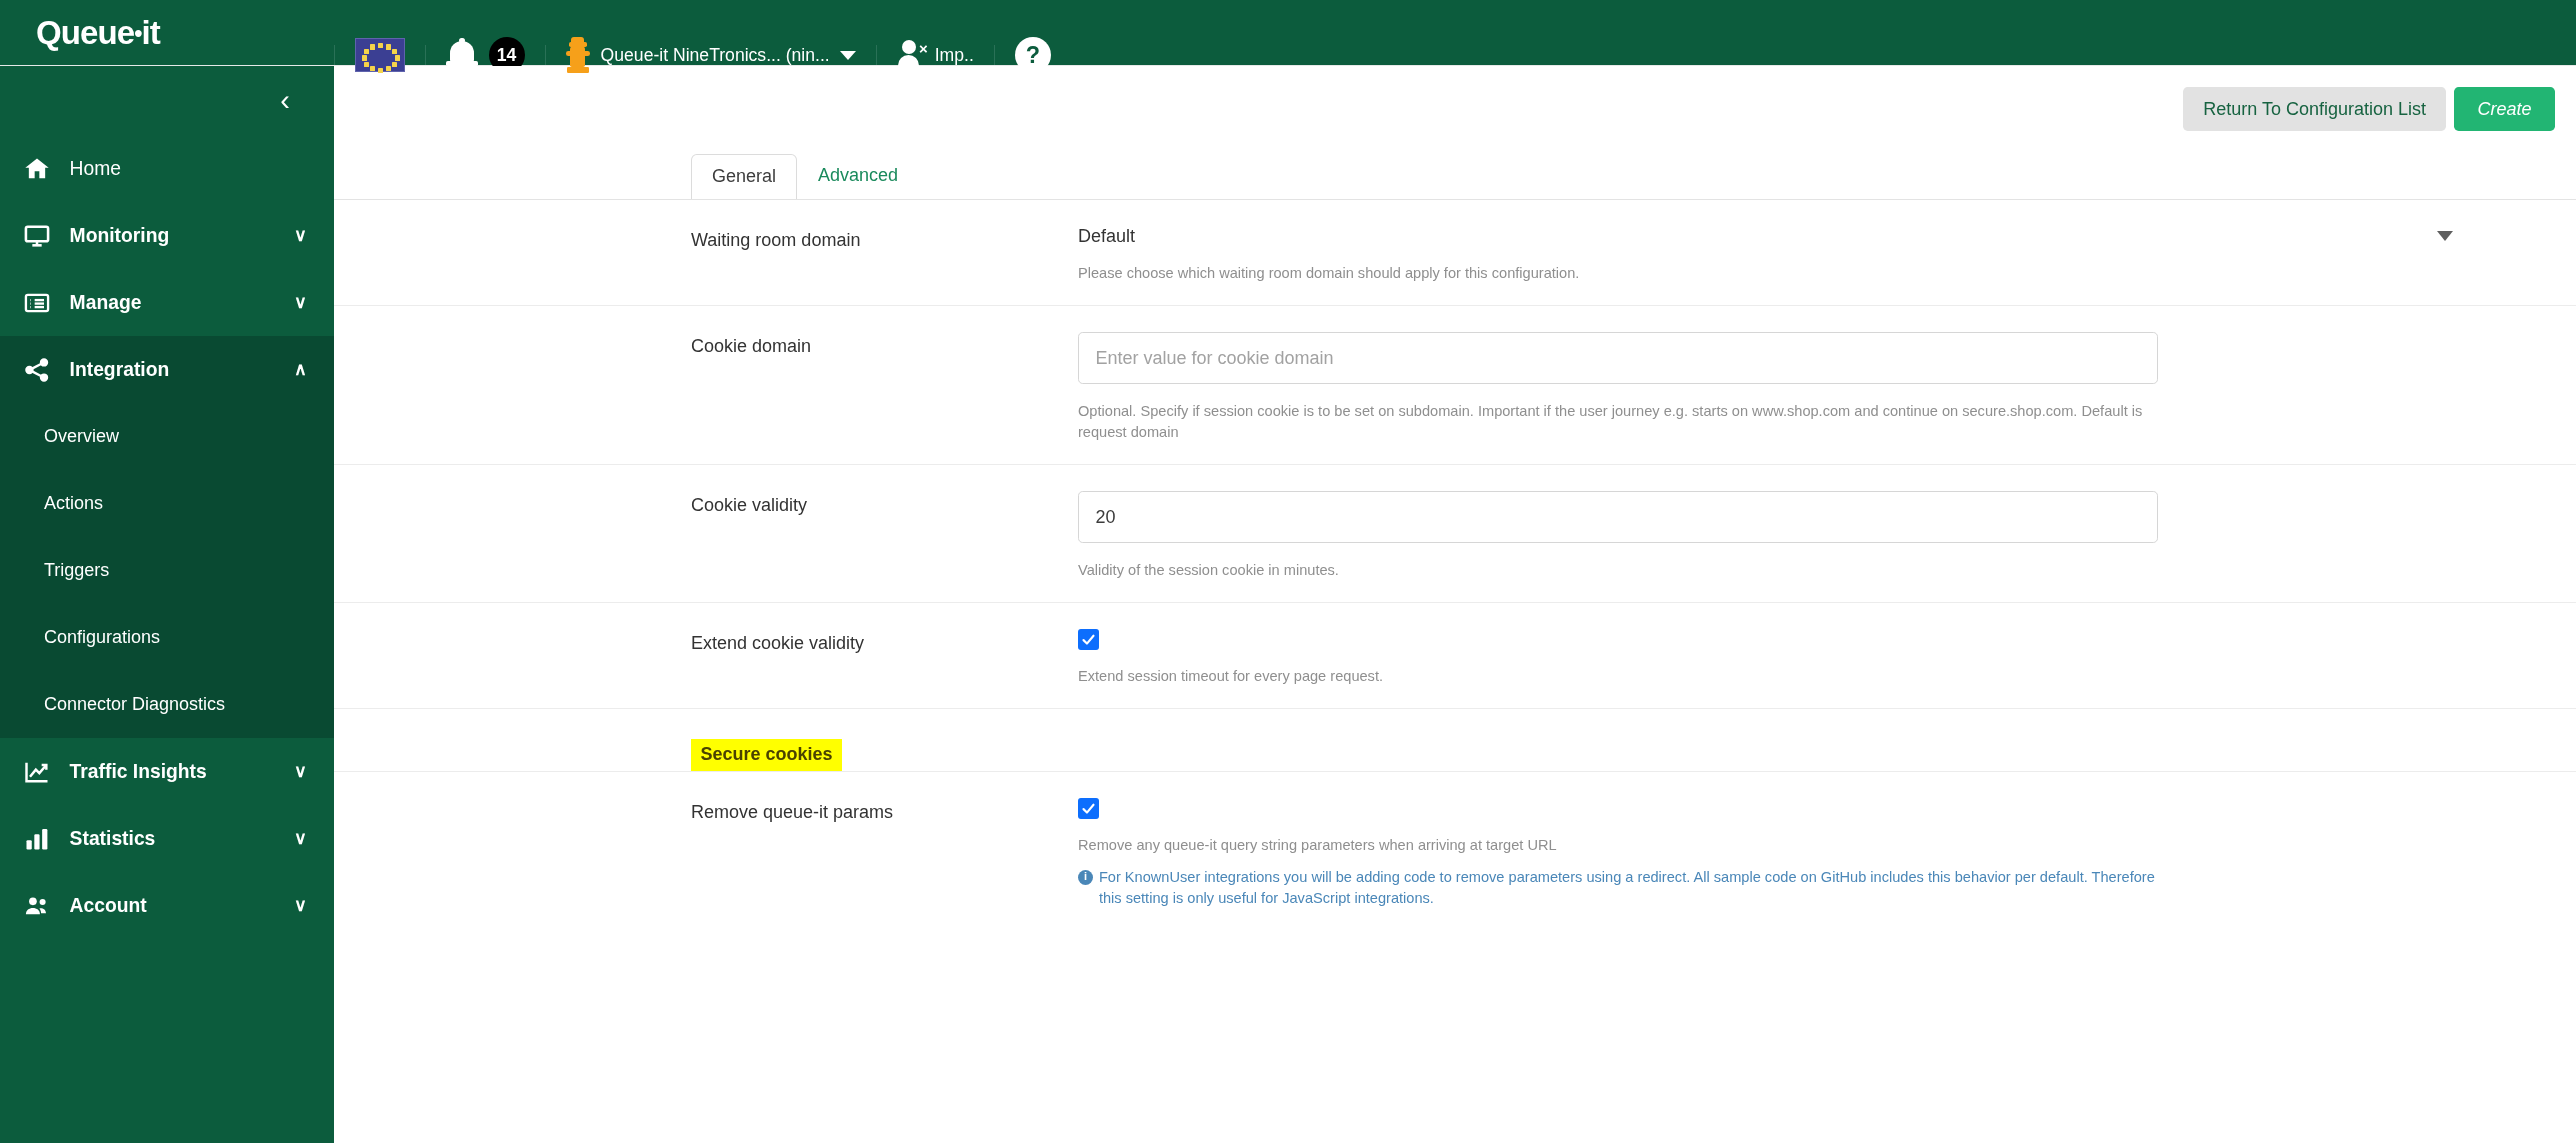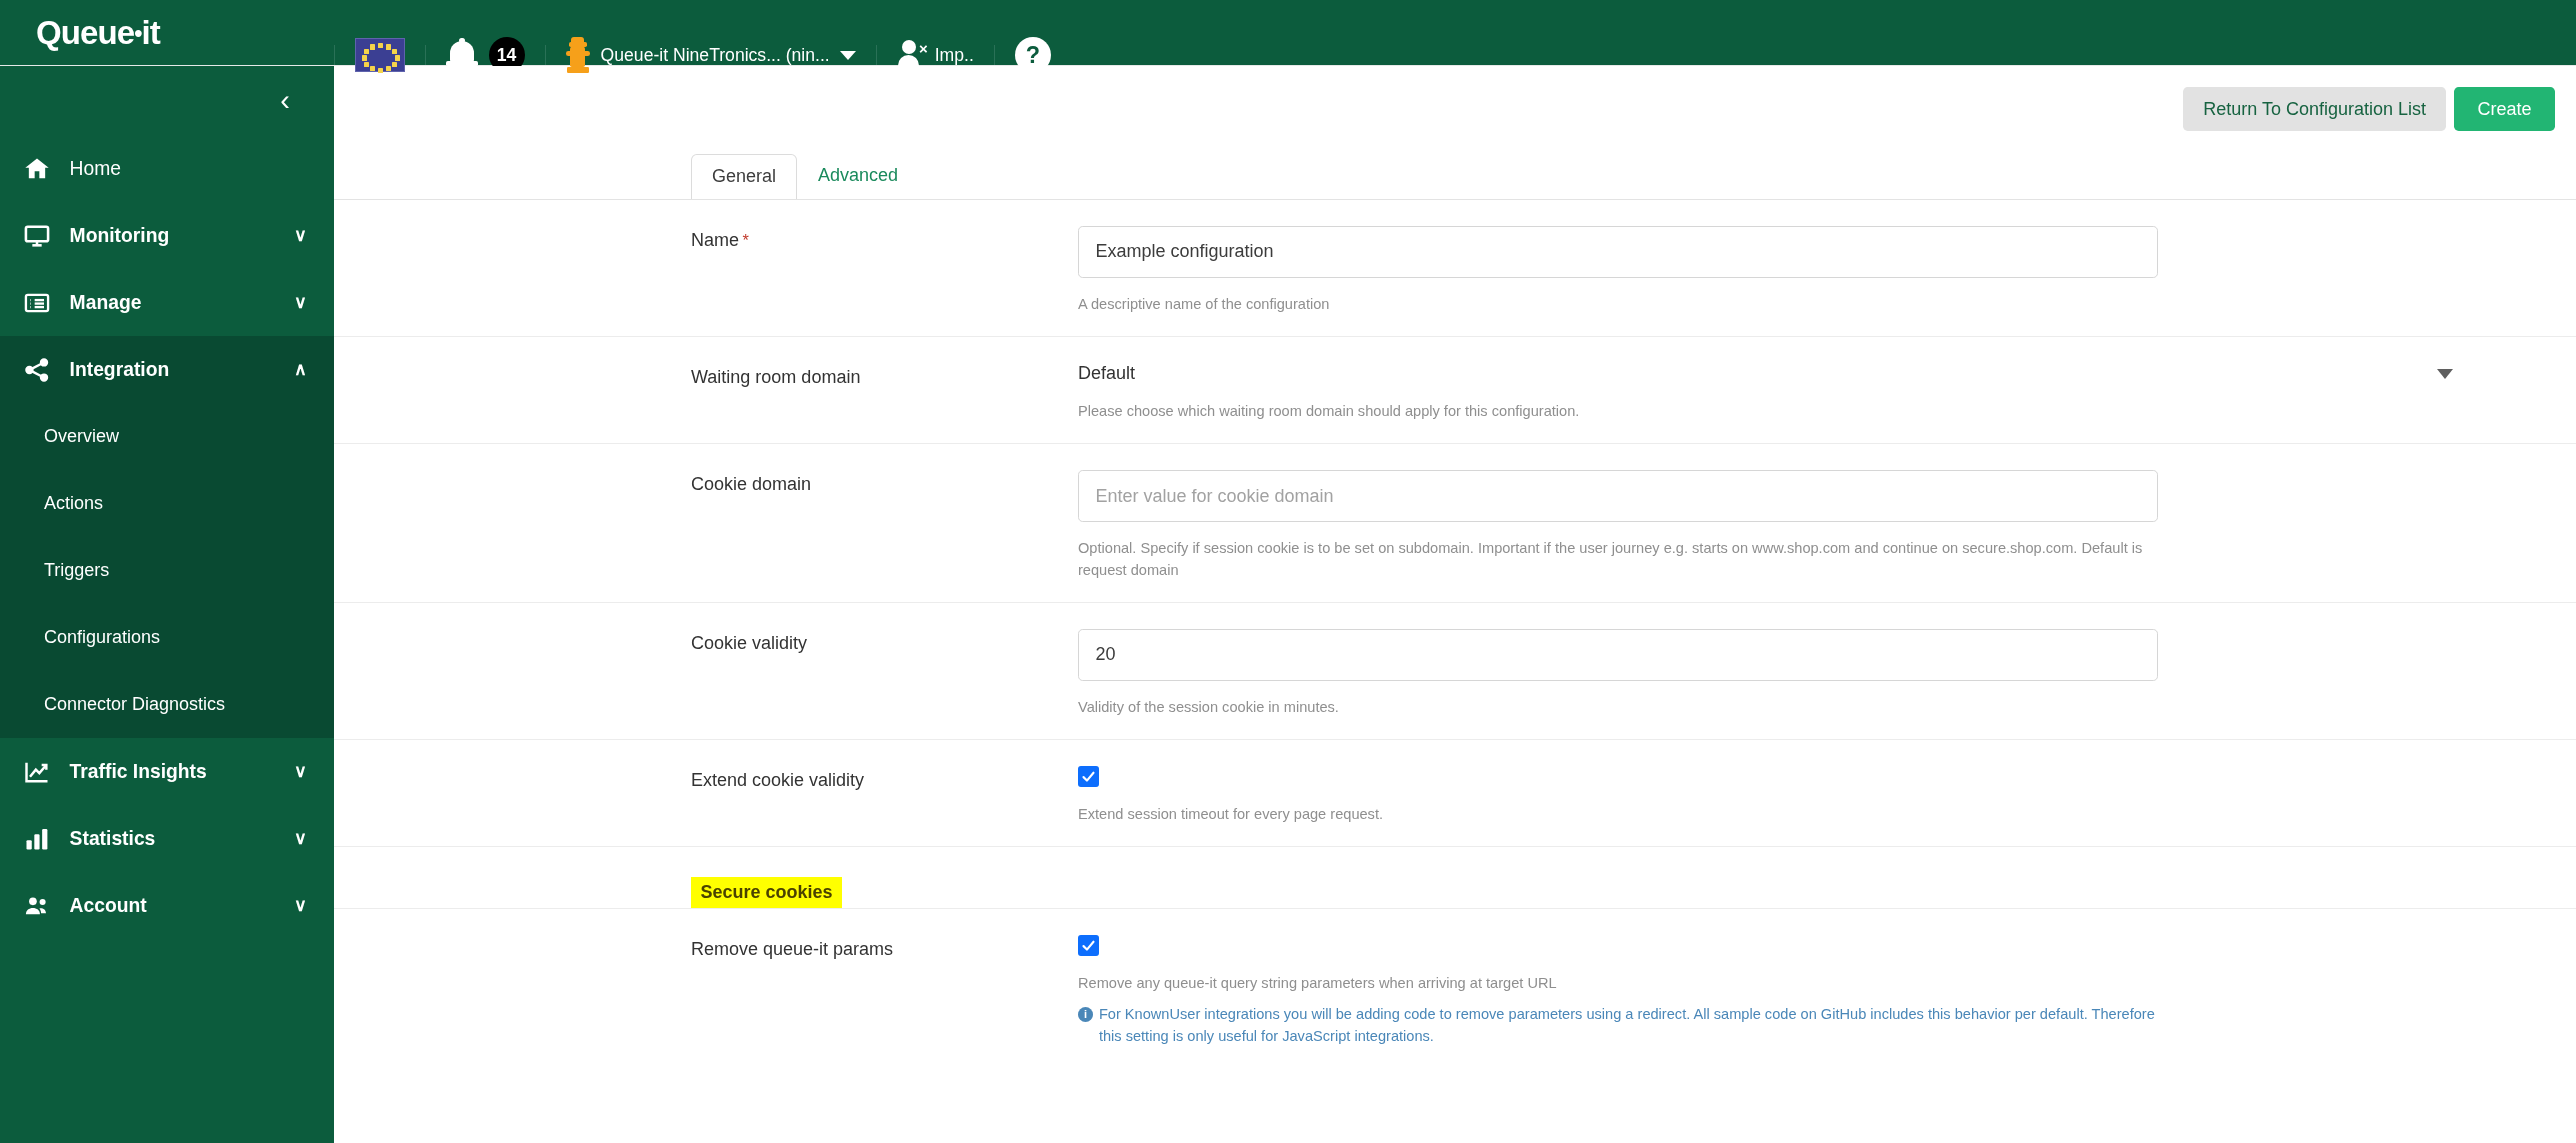--- a/index.html
+++ b/index.html
@@ -100,21 +100,21 @@
 
   
   .main { flex: 1 1 auto; background: #fff; display: flex; flex-direction: column; min-width: 0; overflow: hidden; }
 
   .action-row { display: flex; justify-content: flex-end; align-items: center; gap: 0; padding: 21px 21px 0 0; }
   .btn {
     font-size: 18px; border: none; cursor: pointer; font-family: inherit;
     padding: 11.7px 20px; border-radius: 4.7px;
   }
   .btn-secondary { background: #e2e2e2; color: #176341; font-weight: 400; }
-  .btn-primary { background: #22b573; color: #fff; font-weight: 400; margin-left: 8.2px; padding: 11.7px 23.4px; }
+  .btn-primary { background: #22b573; color: #fff; font-weight: 400; margin-left: 8.2px; padding: 11.7px 23.4px; font-style: italic; }
 
   .tabs { display: flex; align-items: flex-end; padding-left: 357px; margin-top: 21px; gap: 0; }
   .tab {
     font-size: 18px; padding: 11.7px 20px; cursor: pointer;
     border: 1.2px solid transparent; border-radius: 5.9px 5.9px 0 0; background: transparent;
   }
   .tab.active { color: #3d3d3d; background: #fff; border-color: #dcdcdc; border-bottom-color: #fff; margin-bottom: -1.2px; }
   .tab.inactive { color: #1a8a5c; }
   .tab-underline { height: 1.2px; background: #e3e3e3; margin-left: 0; }
 
@@ -353,29 +353,20 @@
       </div>
 
       <div class="tabs">
         <div class="tab active">General</div>
         <div class="tab inactive">Advanced</div>
       </div>
       <div class="tab-underline"></div>
 
       <div class="form">
 
-        <div class="row">
-          <div class="row-label">
-            <span>Name</span><span class="req">*</span>
-          </div>
-          <div class="row-field">
-            <input class="txt-input" type="text" value="Example configuration" style="">
-            <div class="help">A descriptive name of the configuration</div>
-          </div>
-        </div>
 
         <div class="row">
           <div class="row-label">Waiting room domain</div>
           <div class="row-field">
             <div class="select-line">
               <span class="select-val">Default</span>
               <span class="select-caret"></span>
             </div>
             <div class="help">Please choose which waiting room domain should apply for this configuration.</div>
           </div>

